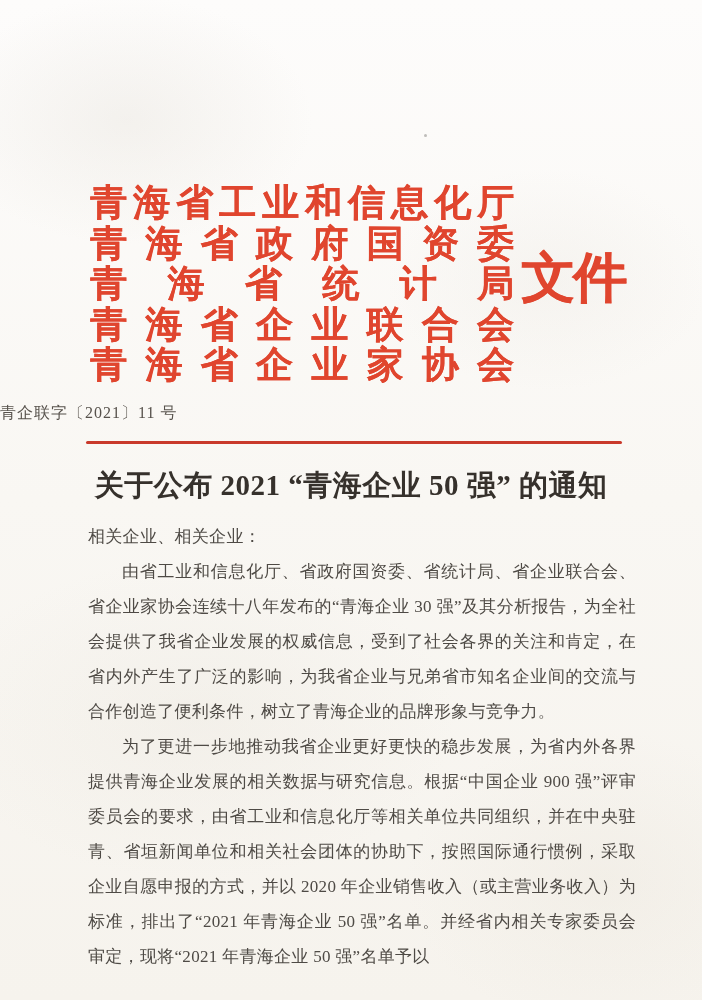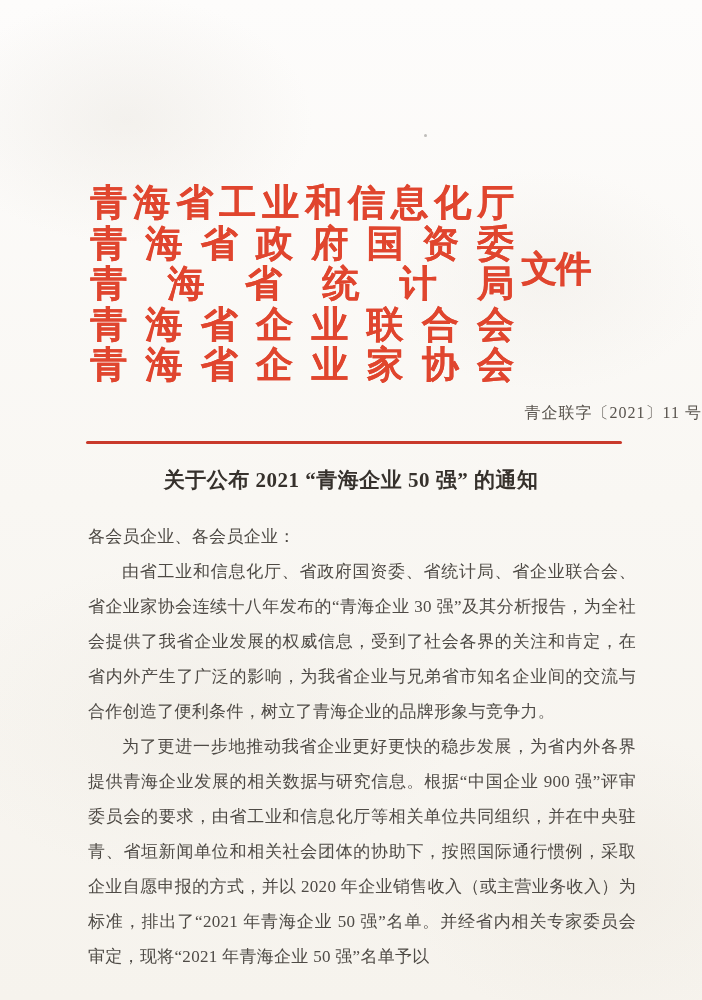--- a/index.html
+++ b/index.html
@@ -22,37 +22,37 @@
   }
   .org-line {
     display: flex; justify-content: space-between;
     height: 40.5px; font-size: 37px; line-height: 40px;
     font-weight: bold; color: var(--letterhead-red, #e0452e);
     text-shadow: 0.4px 0 0 var(--letterhead-red, #e0452e);
     white-space: nowrap;
   }
   .doc-label {
     position: absolute; left: 521px; top: 251px;
-    font-size: 36px; line-height: 1; font-weight: bold;
+    font-size: 54px; line-height: 1; font-weight: bold;
     color: var(--letterhead-red, #e0452e);
     text-shadow: 0.8px 0 0 var(--letterhead-red, #e0452e);
     letter-spacing: -2px; white-space: nowrap;
   }
   .doc-number {
     position: absolute; left: 0; top: 403px; width: 702px;
-    text-align: right; font-size: 16px; letter-spacing: 1px;
+    text-align: left; font-size: 16px; letter-spacing: 1px;
     color: var(--doc-number-ink, #57524c);
   }
   .divider {
     position: absolute; left: 86px; top: 441px; width: 536px; height: 3px;
     background: var(--divider-red, #c9392b); border-radius: 2px;
   }
   .title {
     position: absolute; left: 0; top: 466px; width: 702px; margin: 0;
-    text-align: center; font-size: 21px; font-weight: bold;
+    text-align: center; font-size: 29px; font-weight: bold;
     letter-spacing: 0.5px; color: var(--title-ink, #36312c);
   }
   .body-text {
     position: absolute; left: 88px; top: 519px; width: 548px;
     font-size: 17px; line-height: 35px; letter-spacing: 0.3px;
     color: var(--body-ink, #4e4a45);
     text-align: justify;
   }
   .body-text p { margin: 0; }
   .para { text-indent: 2em; }
@@ -121,20 +121,20 @@
 
   <div class="doc-label">文件</div>
 
   <div class="doc-number">青企联字〔2021〕11 号</div>
 
   <div class="divider"></div>
 
   <h1 class="title">关于公布 2021 “青海企业 50 强” 的通知</h1>
 
   <div class="body-text">
-    <p class="salutation">各会员企业、各会员企业：</p>
+    <p class="salutation">相关企业、相关企业：</p>
     <p class="para">由省工业和信息化厅、省政府国资委、省统计局、省企业联合会、省企业家协会连续十八年发布的“青海企业 30 强”及其分析报告，为全社会提供了我省企业发展的权威信息，受到了社会各界的关注和肯定，在省内外产生了广泛的影响，为我省企业与兄弟省市知名企业间的交流与合作创造了便利条件，树立了青海企业的品牌形象与竞争力。</p>
     <p class="para">为了更进一步地推动我省企业更好更快的稳步发展，为省内外各界提供青海企业发展的相关数据与研究信息。根据“中国企业 900 强”评审委员会的要求，由省工业和信息化厅等相关单位共同组织，并在中央驻青、省垣新闻单位和相关社会团体的协助下，按照国际通行惯例，采取企业自愿申报的方式，并以 2020 年企业销售收入（或主营业务收入）为标准，排出了“2021 年青海企业 50 强”名单。并经省内相关专家委员会审定，现将“2021 年青海企业 50 强”名单予以</p>
   </div>
 
   <div class="speck"></div>
 
 </div>
 
 </body></html>

